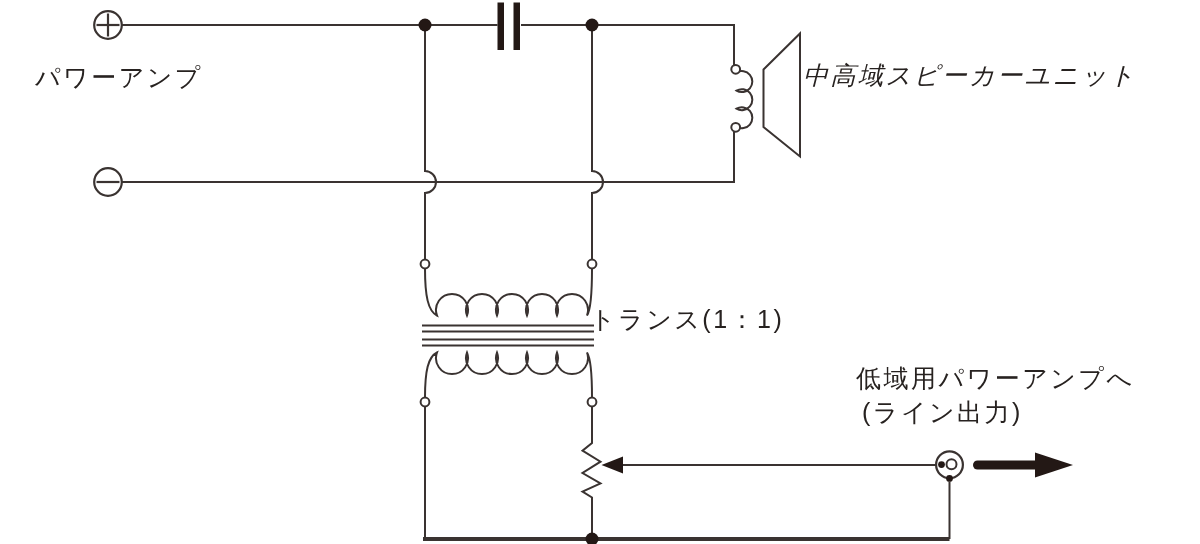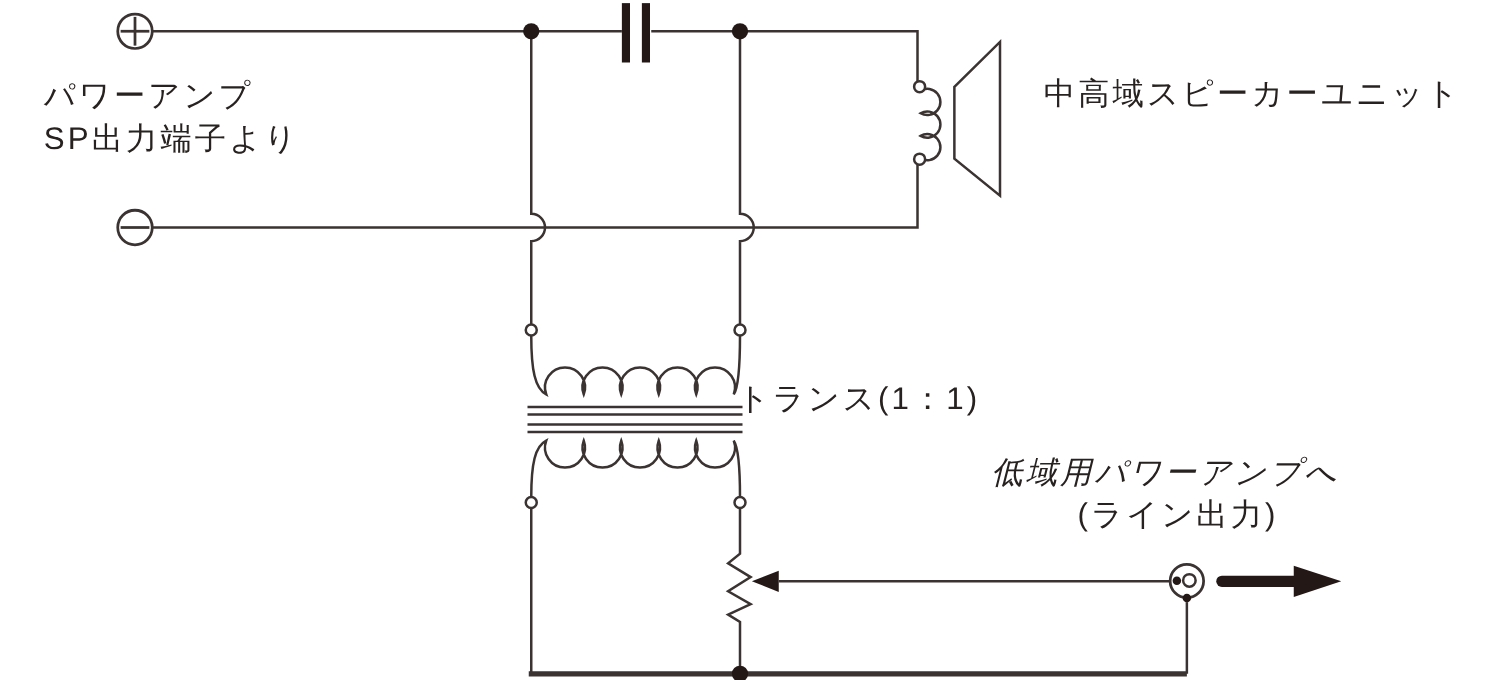--- a/index.html
+++ b/index.html
@@ -117,31 +117,30 @@
 
       <g>
         <line x1="977.5" y1="465" x2="1037" y2="465" stroke="#231815" stroke-width="9" stroke-linecap="round"></line>
         <polygon points="1035,452.5 1073,465 1035,477.5" fill="#231815" stroke="none"></polygon>
       </g>
     </g>
   </svg>
 
   <div class="label" style="left:35px; top:60px;">
     <div>パワーアンプ</div>
-    <div>SP出力端子より</div>
   </div>
 
-  <div class="label" style="left:835px; top:58px;">
+  <div class="label" style="left:803px; top:58px;font-style:italic;">
     <div>中高域スピーカーユニット</div>
   </div>
 
   <div class="label" style="left:590px; top:302px;">
     <div>トランス(1：1)</div>
   </div>
 
-  <div class="label" style="left:793px; top:361px;font-style:italic;">
+  <div class="label" style="left:856px; top:361px;">
     <div>低域用パワーアンプへ</div>
   </div>
   <div class="label" style="left:862px; top:395px;text-align:right;">
     <div>(ライン出力)</div>
   </div>
 
 </div>
 
 </body></html>

